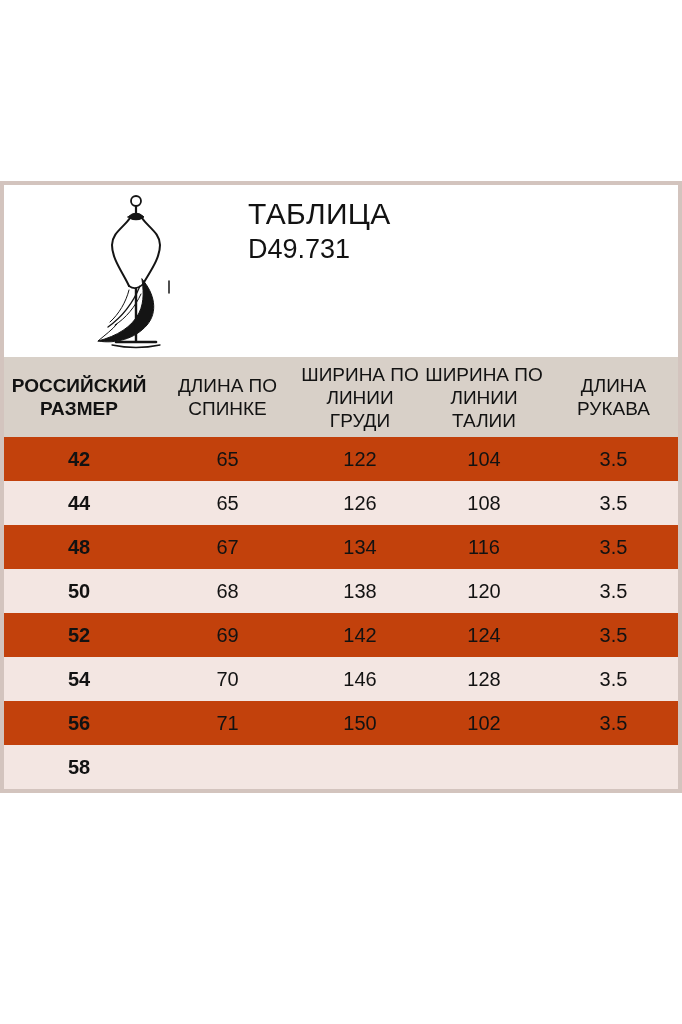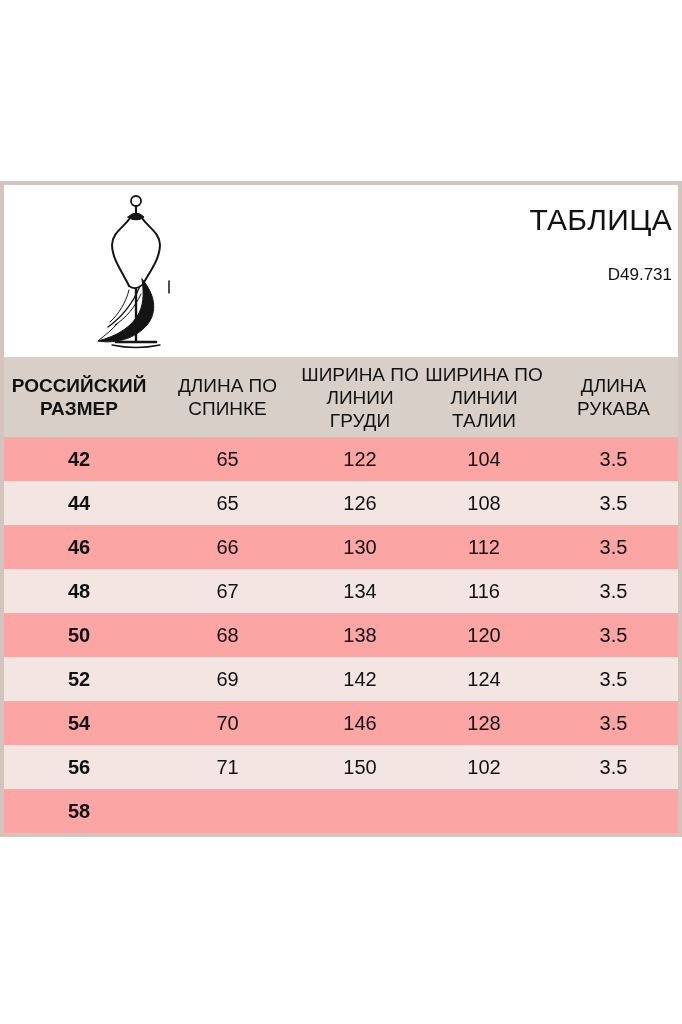--- a/index.html
+++ b/index.html
@@ -23,33 +23,33 @@
     height: 172px;
     background: #ffffff;
   }
   .mannequin {
     position: absolute;
     left: 81px; top: 6px;
     width: 110px; height: 160px;
   }
   .title-block {
     position: absolute;
-    left: 244px; top: 16px;
+    left: 244px; top: 10px;
     width: 424px;
-    text-align: right;
+    text-align: left;
   }
   .title-line {
     font-size: 30px;
     line-height: 38px;
     letter-spacing: 0.3px;
     white-space: nowrap;
   }
   .product-code {
-    margin-top: 24px;
-    font-size: 17px;
+    margin-top: 4px;
+    font-size: 27px;
     line-height: 24px;
   }
   table.size-table {
     width: 100%;
     border-collapse: collapse;
     table-layout: fixed;
     padding-left: 27px;
   }
   table.size-table thead th {
     background: #d8d0c8;
@@ -61,21 +61,21 @@
     text-align: center;
     vertical-align: middle;
   }
   table.size-table thead th.first-col { font-weight: bold; }
   table.size-table tbody td {
     height: 44px;
     padding: 0;
     font-size: 20px;
     text-align: center;
     vertical-align: middle;
-    background: #fca5a5;
+    background: #c2410c;
   }
   table.size-table tbody tr:nth-child(even) td { background: #f3e6e2; }
   table.size-table tbody td.first-col { font-weight: bold; }
 </style>
 </head>
 <body>
 
 <div class="panel">
 
   <div class="title-section">
@@ -159,27 +159,20 @@
         <td>3.5</td>
       </tr>
       <tr>
         <td class="first-col">44</td>
         <td>65</td>
         <td>126</td>
         <td>108</td>
         <td>3.5</td>
       </tr>
       <tr>
-        <td class="first-col">46</td>
-        <td>66</td>
-        <td>130</td>
-        <td>112</td>
-        <td>3.5</td>
-      </tr>
-      <tr>
         <td class="first-col">48</td>
         <td>67</td>
         <td>134</td>
         <td>116</td>
         <td>3.5</td>
       </tr>
       <tr>
         <td class="first-col">50</td>
         <td>68</td>
         <td>138</td>

